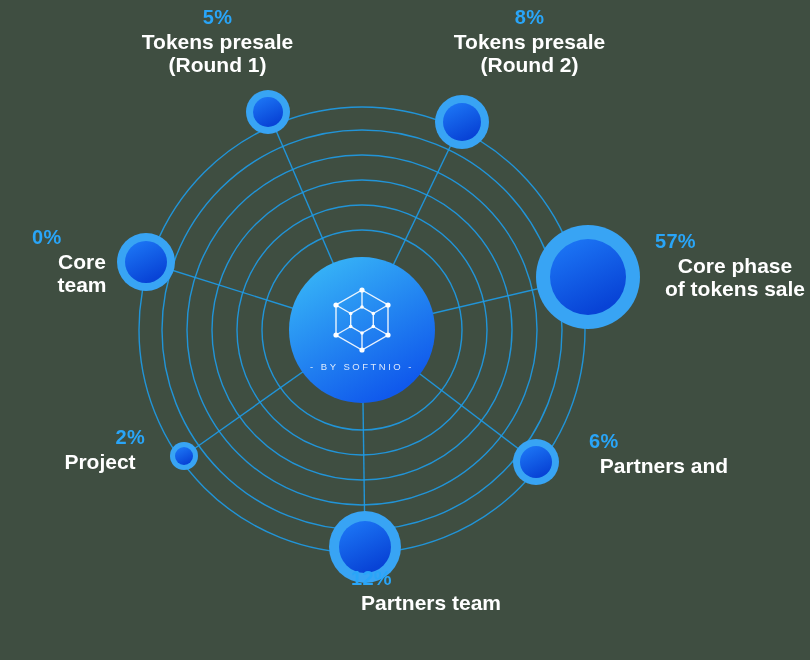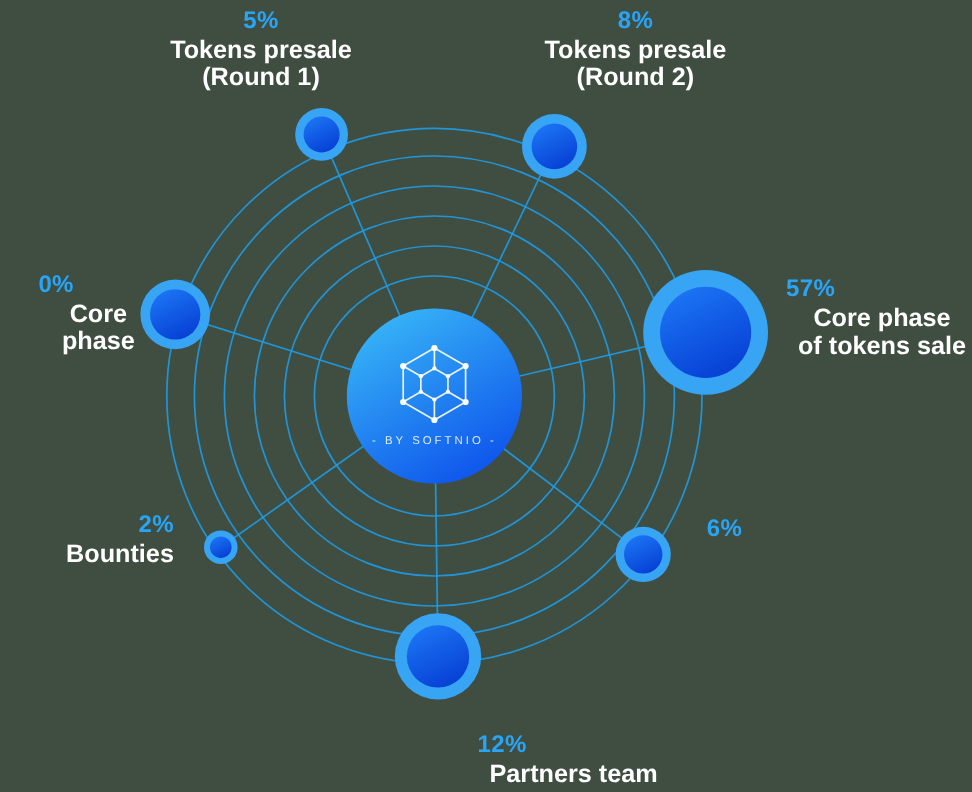--- a/index.html
+++ b/index.html
@@ -128,31 +128,32 @@
   </div>
 
   <div class="label" style="left:655px; top:228px; width:160px;">
     <div class="pct">57%</div>
     <div class="name">Core phase</div>
     <div class="name">of tokens sale</div>
   </div>
 
   <div class="label" style="left:589px; top:428px; width:150px;">
     <div class="pct">6%</div>
+    <div class="name">Partners and</div>
   </div>
 
-  <div class="label" style="left:351px; top:608px; width:160px;margin-left:47px;">
+  <div class="label" style="left:351px; top:565px; width:160px;">
     <div class="pct">12%</div>
     <div class="name">Partners team</div>
   </div>
 
   <div class="label ta-right" style="left:55px; top:424px; width:90px;">
     <div class="pct">2%</div>
-    <div class="name">Bounties</div>
+    <div class="name">Project</div>
   </div>
 
   <div class="label" style="left:32px; top:224px; width:100px;">
     <div class="pct">0%</div>
     <div class="name">Core</div>
-    <div class="name">phase</div>
+    <div class="name">team</div>
   </div>
 
 </div>
 
 </body></html>

